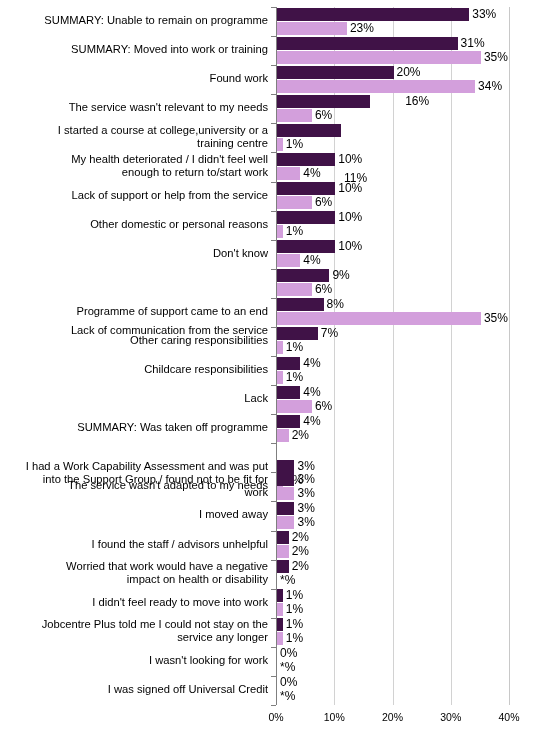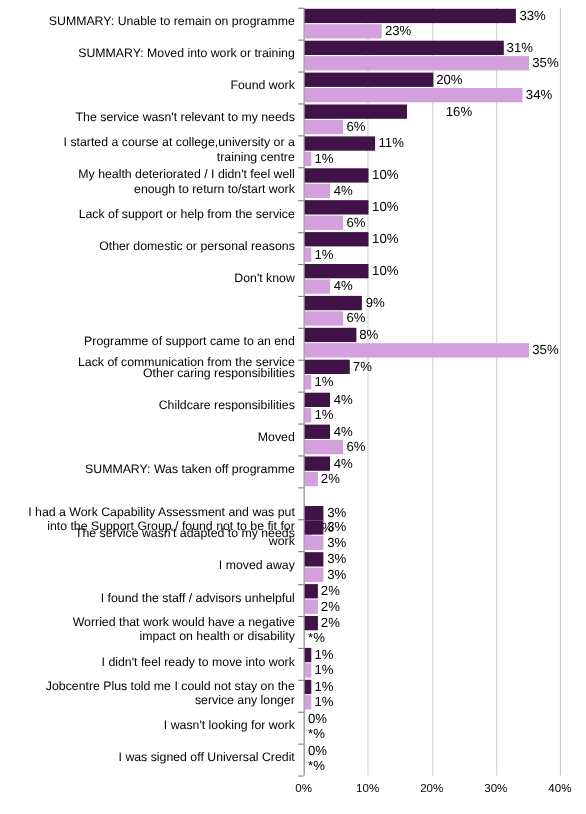--- a/index.html
+++ b/index.html
@@ -190,21 +190,21 @@
             <div class="bar-value" style="left: 37.95px;">6%</div>
           </div>
         </div>
       </div>
       <div class="row" style="top: 123.333px; height: 29.0833px;">
         <div class="cat-label" style="top: 0.541667px;">I started a course at college,university or a
 training centre</div>
         <div class="bars" style="top: 0.541667px;">
           <div class="bar-wrap">
             <div class="bar dark" style="width: 64.075px;"></div>
-            <div class="bar-value" style="left: 67.075px;">11%</div>
+            <div class="bar-value" style="left: 67.075px; margin-top: 48px;">11%</div>
           </div>
           <div class="bar-wrap">
             <div class="bar light" style="width: 5.825px;"></div>
             <div class="bar-value" style="left: 8.825px;">1%</div>
           </div>
         </div>
       </div>
       <div class="row" style="top: 152.417px; height: 29.0833px;">
         <div class="cat-label" style="top: 0.541667px;">My health deteriorated / I didn't feel well
 enough to return to/start work</div>
@@ -304,21 +304,21 @@
             <div class="bar dark" style="width: 23.3px;"></div>
             <div class="bar-value" style="left: 26.3px;">4%</div>
           </div>
           <div class="bar-wrap">
             <div class="bar light" style="width: 5.825px;"></div>
             <div class="bar-value" style="left: 8.825px;">1%</div>
           </div>
         </div>
       </div>
       <div class="row" style="top: 385.083px; height: 29.0833px;">
-        <div class="cat-label" style="top: 7.04167px;">Moved</div>
+        <div class="cat-label" style="top: 7.04167px;">Lack</div>
         <div class="bars" style="top: 0.541667px;">
           <div class="bar-wrap">
             <div class="bar dark" style="width: 23.3px;"></div>
             <div class="bar-value" style="left: 26.3px;">4%</div>
           </div>
           <div class="bar-wrap">
             <div class="bar light" style="width: 34.95px;"></div>
             <div class="bar-value" style="left: 37.95px;">6%</div>
           </div>
         </div>

